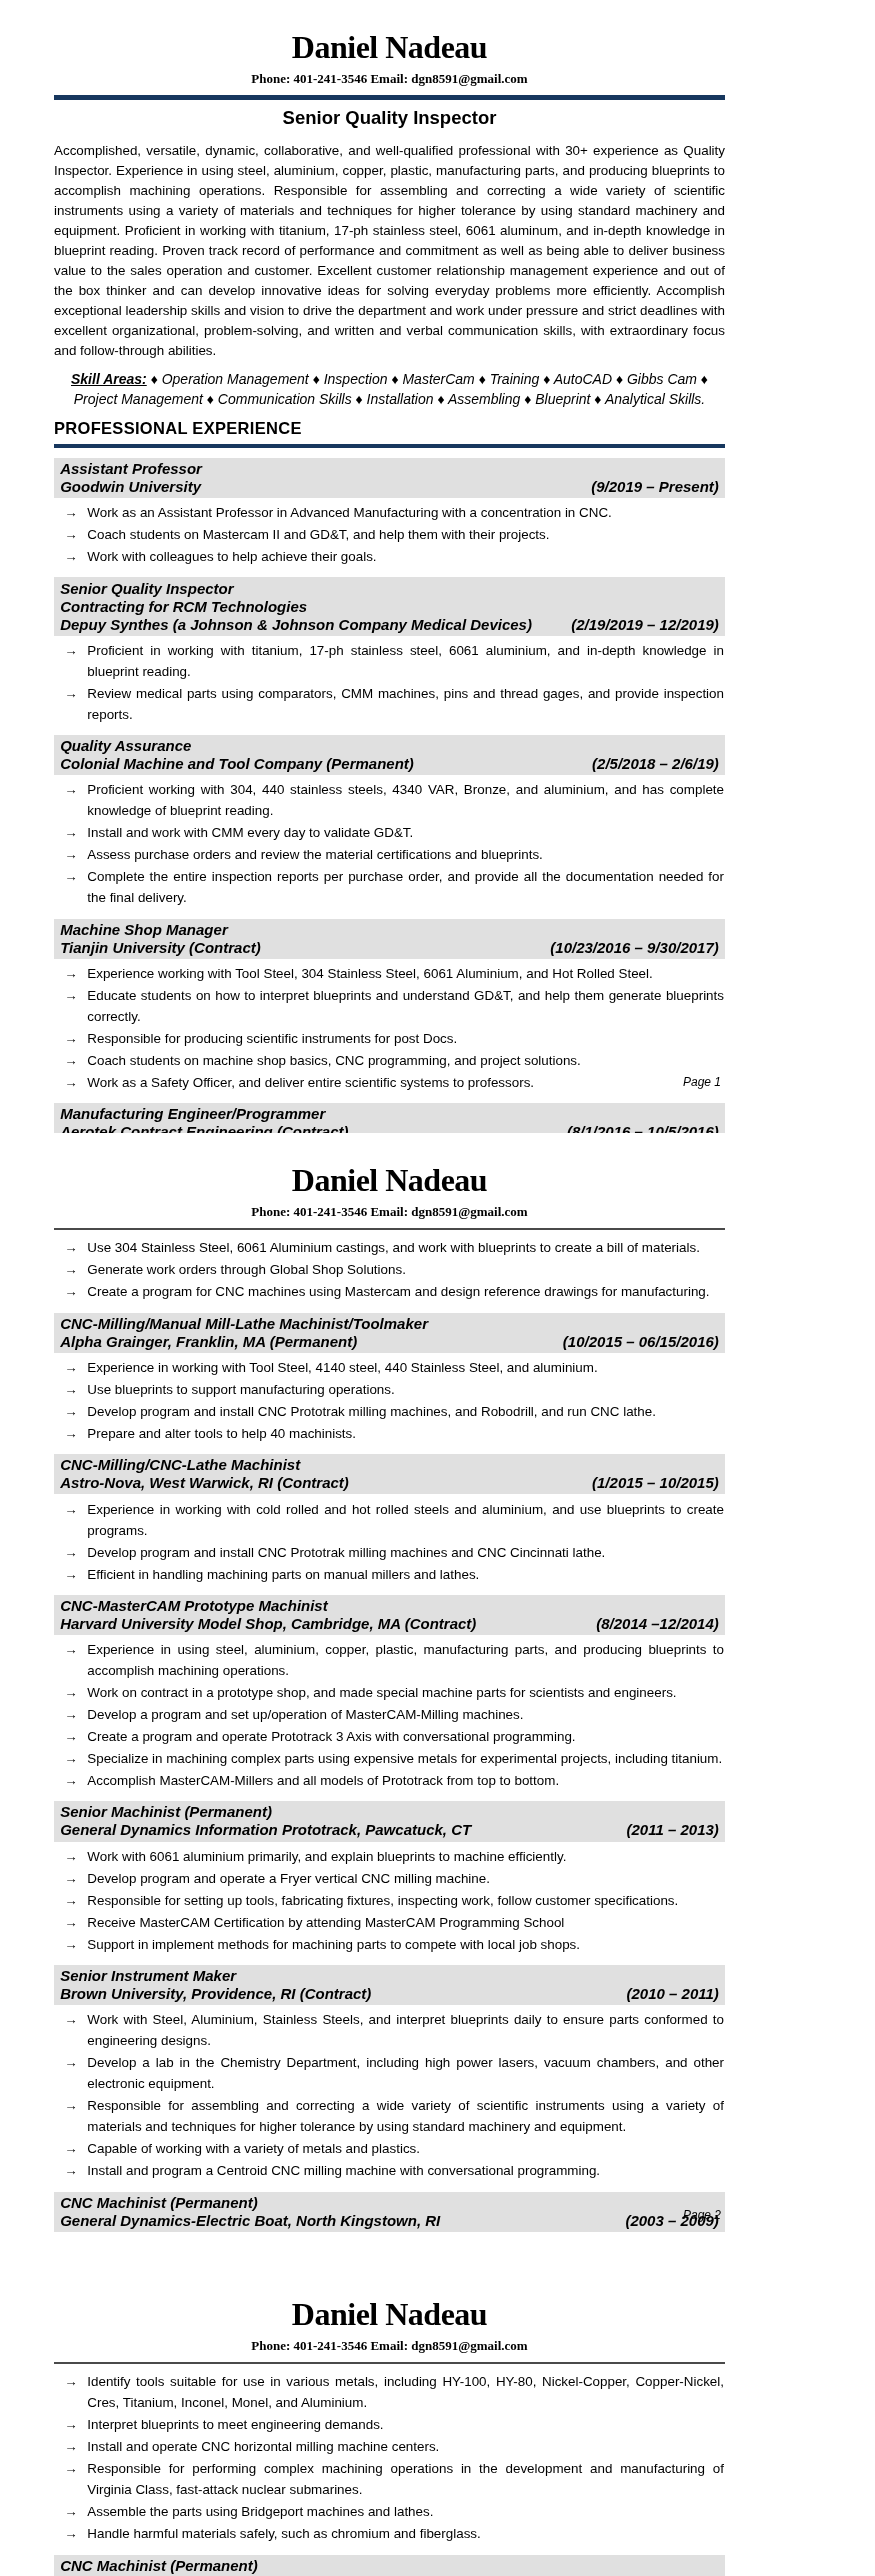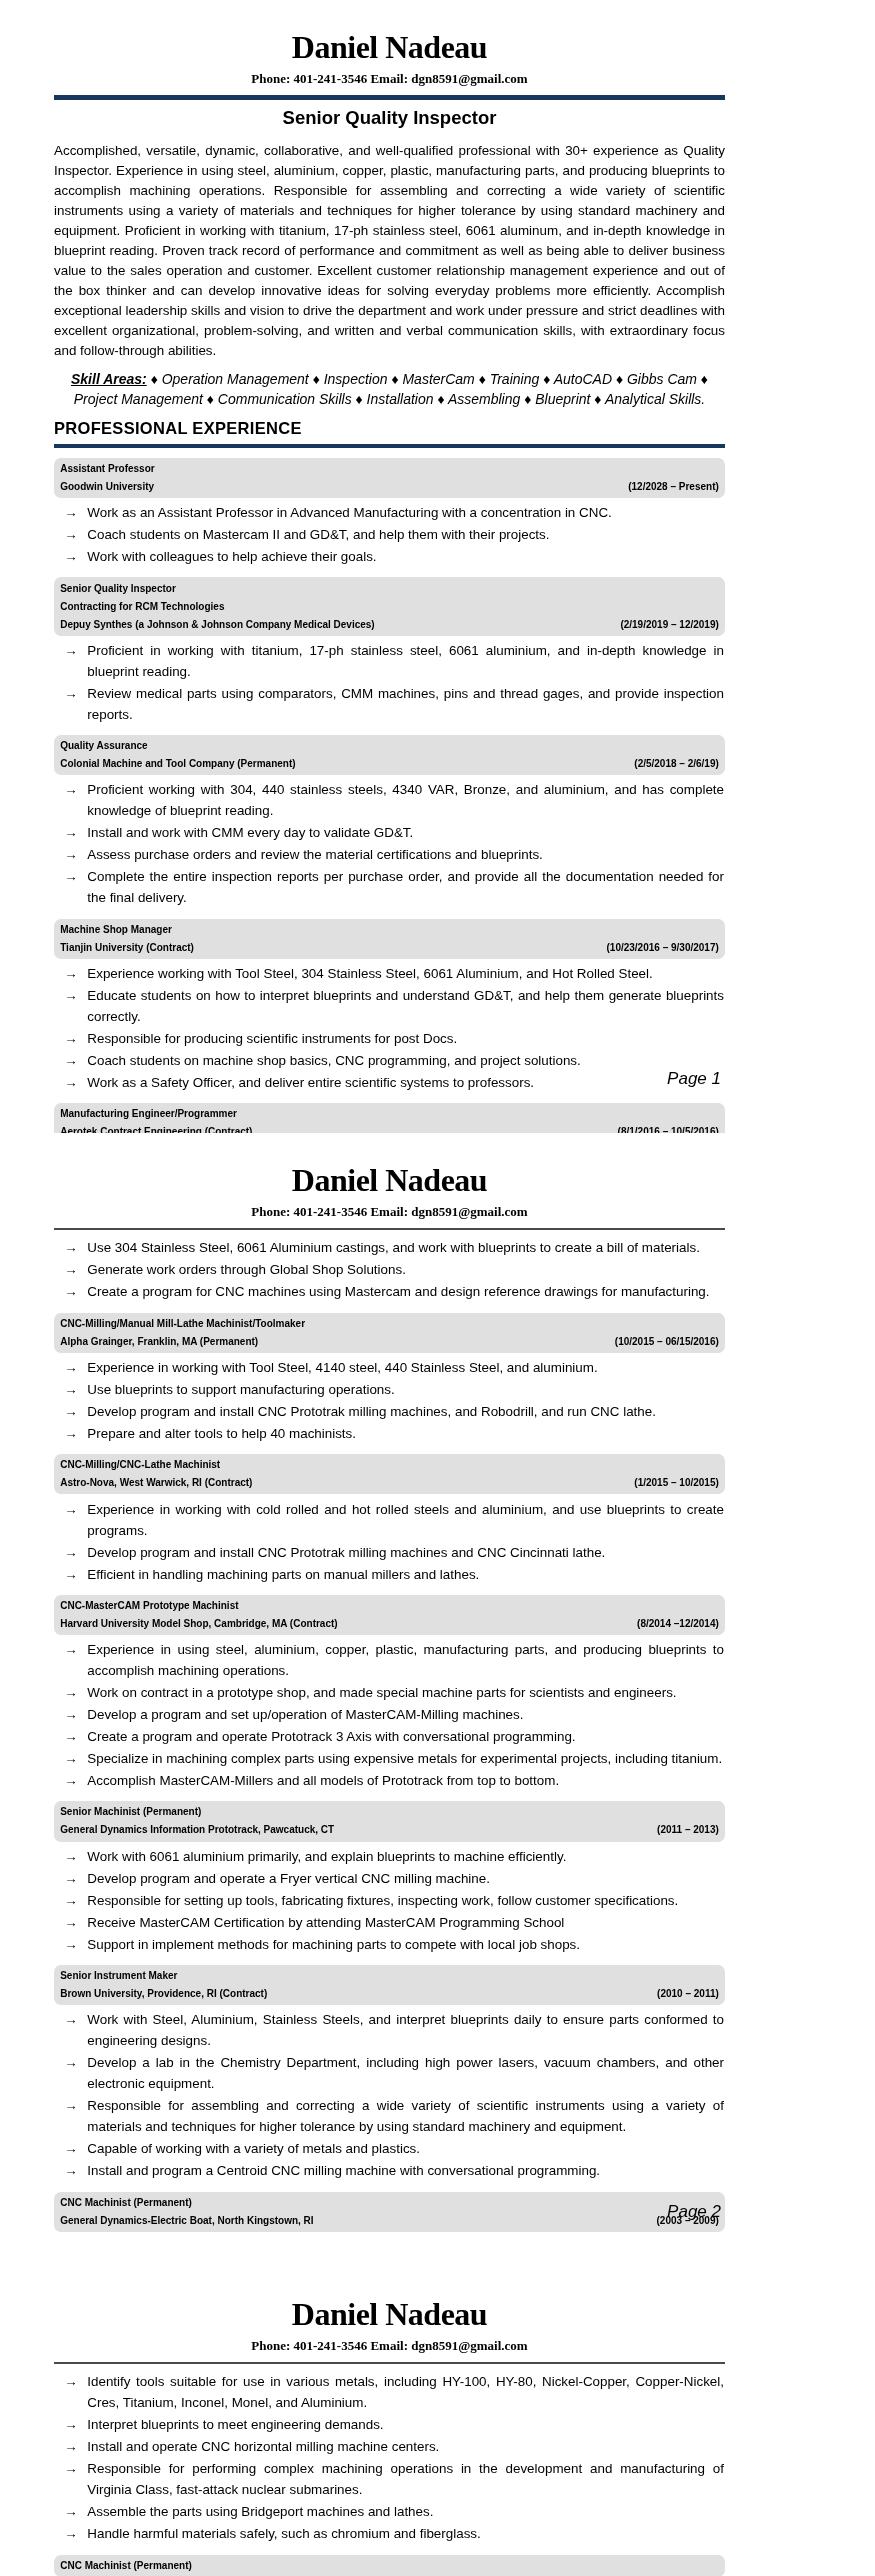--- a/index.html
+++ b/index.html
@@ -36,35 +36,35 @@
   .skills .skills-label{font-weight:bold;text-decoration:underline;}
 
   .section-heading{
     font-weight:bold;font-size:16.5px;text-align:left;margin-top:9.3px;letter-spacing:0.3px;
   }
 
   .jobs{margin:0;}
   .job{margin-top:10.3px;}
   .job-header{
     background:#E0E0E0;padding:2.1px 6.2px;
-    font-weight:bold;font-size:10px;line-height:18px;border-radius:7px;
+    font-weight:bold;font-style:italic;font-size:15px;line-height:18px;
   }
   .job-title-line{white-space:nowrap;}
   .job-company-row{display:flex;justify-content:space-between;align-items:baseline;}
   .job-date{white-space:nowrap;padding-left:10.3px;}
 
   .bullets{margin-top:4.1px;}
   .bullet{display:flex;margin:0 0 1px 0;padding-left:10.3px;font-size:13.4px;line-height:21px;}
   .bullet .arrow{flex:0 0 23px;}
   .bullet .bullet-text{flex:1;text-align:justify;padding-right:1px;}
   .mt14{margin-top:7.2px;}
 
   .page-footer{
     position:absolute;right:58px;bottom:44px;
-    font-style:italic;font-size:17px;
+    font-style:italic;font-size:12px;
   }
 </style>
 </head>
 <body>
 
 <div class="page" id="page1">
   <div class="name">Daniel Nadeau</div>
   <div class="phone">Phone: 401-241-3546 Email: dgn8591@gmail.com</div>
   <div class="rule-navy-thick"></div>
   <div class="doc-title">Senior Quality Inspector</div>
@@ -76,21 +76,21 @@
   <div class="jobs">
 
       <div class="job">
         <div class="job-header">
           <div>
 
           <div class="job-title-line">Assistant Professor</div>
           </div>
           <div class="job-company-row">
             <div class="job-company">Goodwin University</div>
-            <div class="job-date">(12/2028 – Present)</div>
+            <div class="job-date">(9/2019 – Present)</div>
           </div>
         </div>
         <div class="bullets">
 
             <div class="bullet">
               <span class="arrow">→</span>
               <span class="bullet-text">Work as an Assistant Professor in Advanced Manufacturing with a concentration in CNC.</span>
             </div>
 
             <div class="bullet">

